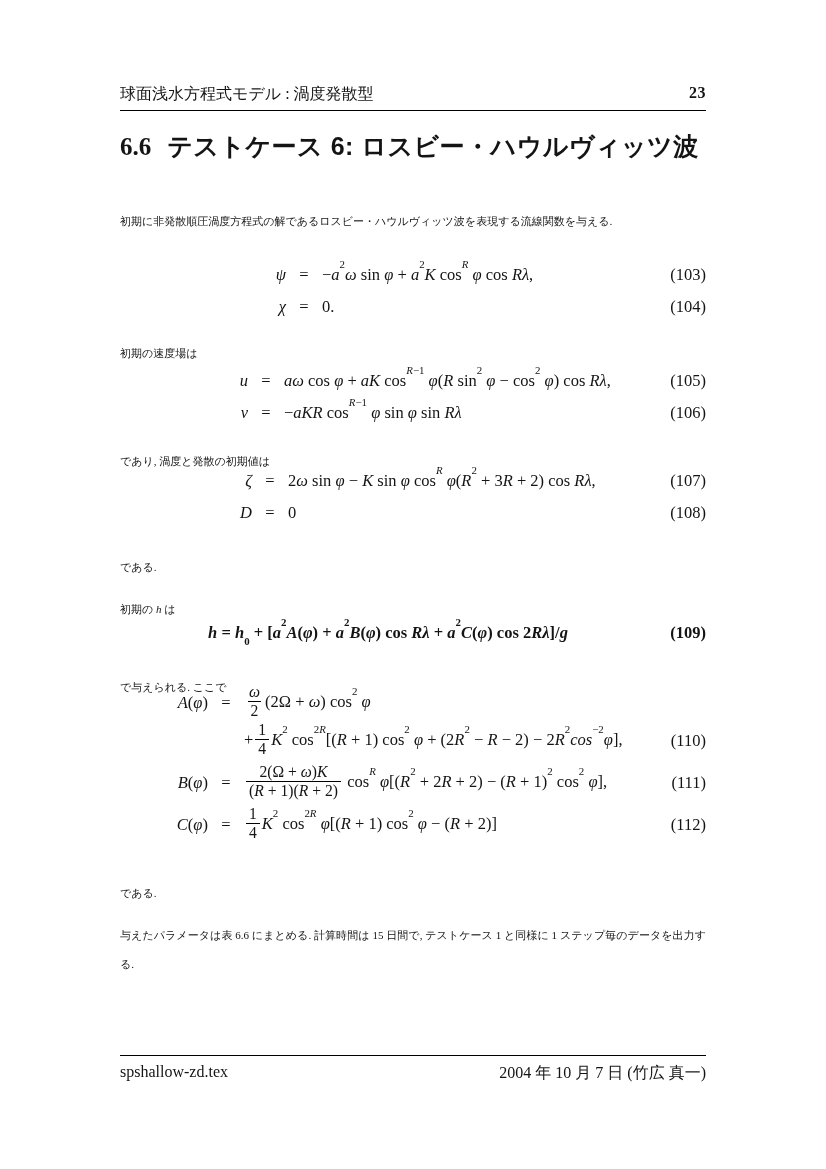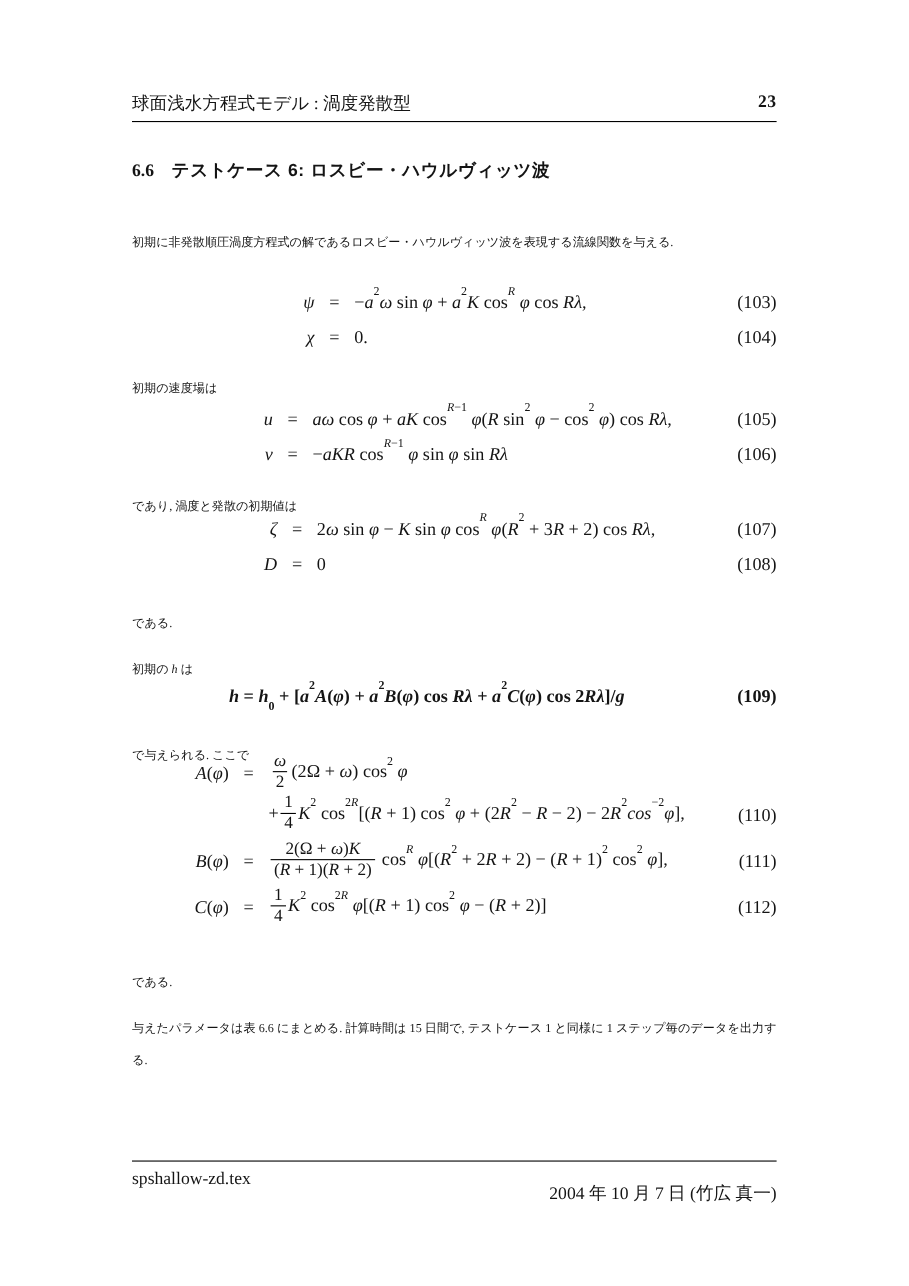--- a/index.html
+++ b/index.html
@@ -8,21 +8,21 @@
   .abs{position:absolute;left:120px;width:586px;}
 
   
   .hdr{top:84px;height:24px;font-size:16px;}
   .hdr-left{position:absolute;left:0;top:0;white-space:nowrap;text-align:center;}
   .hdr-overlap{position:absolute;left:206px;top:0;white-space:nowrap;}
   .hdr-page{position:absolute;right:0;top:0;font-weight:bold;letter-spacing:0.5px;}
   .hdr-rule{top:110px;border-top:1.6px solid #000;height:0;}
 
   
-  .section{top:145px;font-weight:bold;font-size:16px;}
+  .section{top:130px;font-weight:bold;font-size:25px;}
   .sec-num{font-family:"Liberation Serif","DejaVu Serif",serif;margin-right:16px;}
   .sec-title{font-family:"Liberation Sans","DejaVu Sans",sans-serif;letter-spacing:0.5px;}
 
   
   .para{font-size:11px;line-height:29px;text-align:justify;}
   .p1{top:196px;} .p2{top:328px;} .p3{top:436px;} .p4{top:542px;}
   .p5{top:584px;} .p6{top:662px;} .p7{top:868px;} .p8{top:910px;}
 
   
   .eqs{font-size:16.5px;}
@@ -47,21 +47,21 @@
 
   .frac{display:inline-flex;flex-direction:column;align-items:center;vertical-align:middle;
         line-height:1.1;margin:0 2px;font-size:0.95em;position:relative;top:-2px;}
   .fnum{display:block;padding:0 3px;}
   .fden{display:block;border-top:1px solid #000;padding:0 3px;}
 
   
   .ftr-rule{top:1055px;border-top:1px solid #000;height:0;}
   .ftr{top:1063px;height:22px;font-size:16px;}
   .ftr-left{position:absolute;left:0;top:0;}
-  .ftr-right{position:absolute;right:0;top:0;margin-top:12px;}
+  .ftr-right{position:absolute;right:0;top:0;}
 </style>
 </head>
 <body>
 
 <div class="page">
 
   <div class="abs hdr">
     <span class="hdr-left">球面浅水方程式モデル : 渦度発散型</span>
     <span class="hdr-page">23</span>
   </div>

